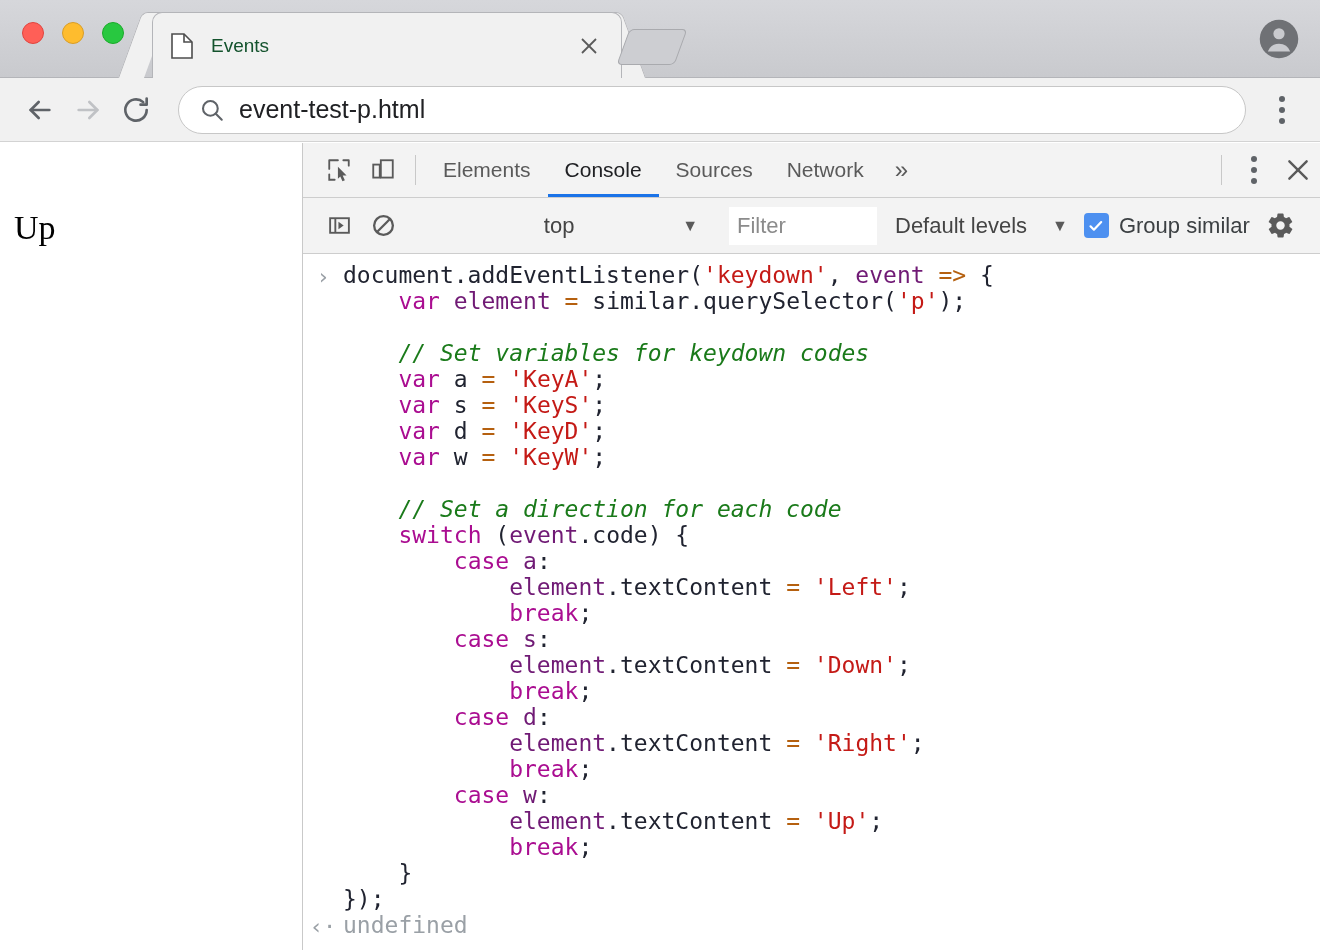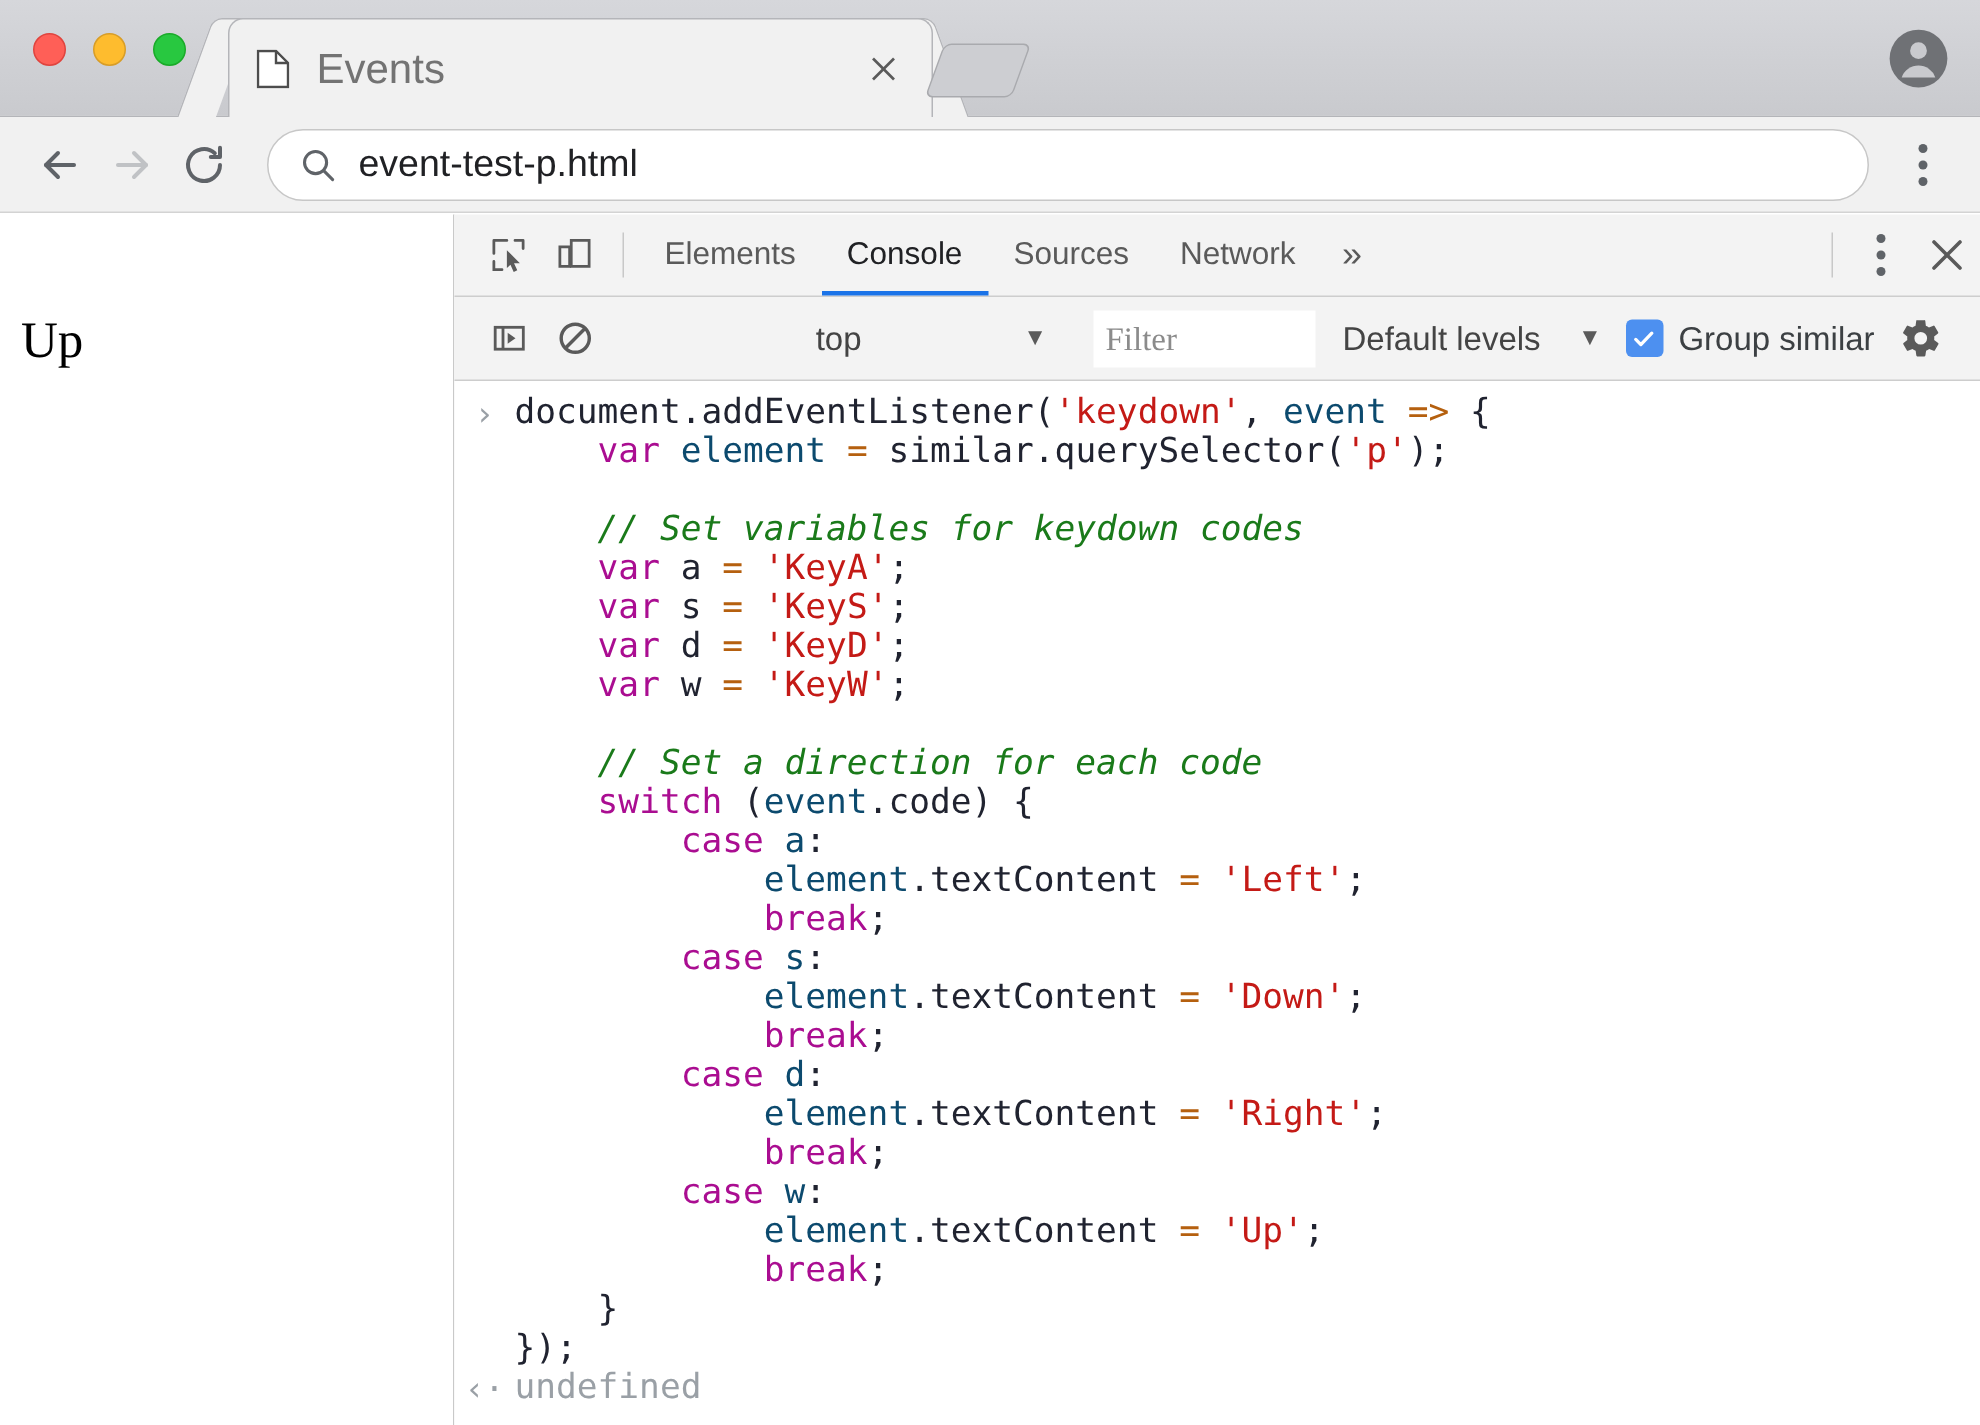--- a/index.html
+++ b/index.html
@@ -44,21 +44,21 @@
     position: absolute; top: 12px; width: 26px; height: 66px;
     background: #f1f1f1; border-top: 1px solid #b4b5b9;
   }
   .tab-skew-left  { left: 130px;  transform: skewX(-20deg);
                     border-left: 1px solid #b4b5b9; border-radius: 6px 0 0 0; }
   .tab-skew-right { left: 608px;  transform: skewX(20deg);
                     border-right: 1px solid #b4b5b9; border-radius: 0 6px 0 0; }
 
   #tab-favicon { width: 22px; height: 26px; flex: 0 0 auto; margin-right: 18px; }
   #tab-title {
-    font-size: 28px; color: #737373; flex: 1 1 auto;
+    font-size: 19px; color: #14532d; flex: 1 1 auto;
     white-space: nowrap; overflow: hidden; text-overflow: ellipsis;
   }
   #tab-close {
     width: 28px; height: 28px; flex: 0 0 auto;
     display: flex; align-items: center; justify-content: center;
     color: #5a5a5a;
   }
 
   #newtab-btn {
     position: absolute; left: 623px; top: 29px;
@@ -192,21 +192,21 @@
     text-align: center;
   }
   #context-label { font-size: 22px; color: #444; flex: 1 1 auto; }
   .caret { font-size: 16px; color: #5a5a5a; }
 
   #filter-input {
     width: 148px; height: 38px; flex: 0 0 auto;
     margin-left: 10px;
     background: #ffffff;
     border: none; outline: none;
-    font-family: Liberation Serif, serif;
+    font-family: Liberation Sans, sans-serif;
     font-size: 22px; color: #202124;
     padding: 0 8px;
   }
   #filter-input::placeholder { color: #8b8b8b; }
 
   #levels-select {
     display: flex; align-items: center; gap: 25px;
     margin-left: 18px; flex: 0 0 auto;
     font-size: 22px; color: #444;
   }
@@ -255,21 +255,21 @@
     flex: 1 1 auto;
     font-family: "DejaVu Sans Mono", monospace;
     font-size: 23px; line-height: 26px;
     color: #9aa0a6;
     white-space: pre;
   }
   
   .t-kw  { color: #aa0d91; }
   .t-str { color: #c41a16; }
   .t-com { color: #1a7a1a; font-style: italic; }
-  .t-var { color: #0c4a6e; }
+  .t-var { color: #701a75; }
   .t-op  { color: #b5600f; }
   .t-pln { color: #202330; }
 </style>
 </head>
 <body>
 
 <div id="browser">
 
   <div id="tabstrip">
 

